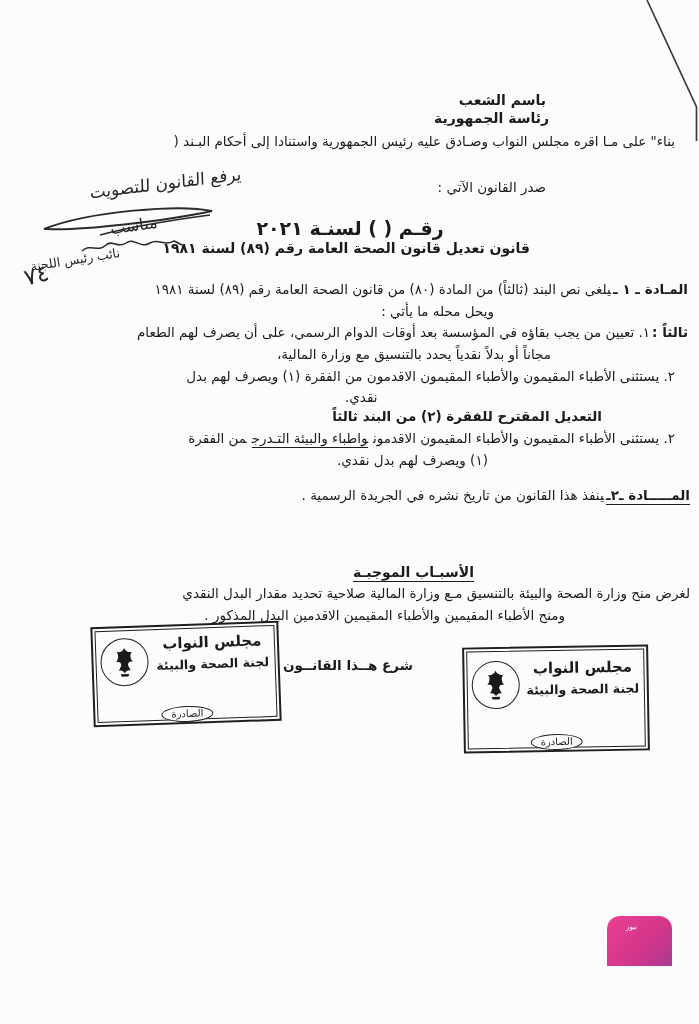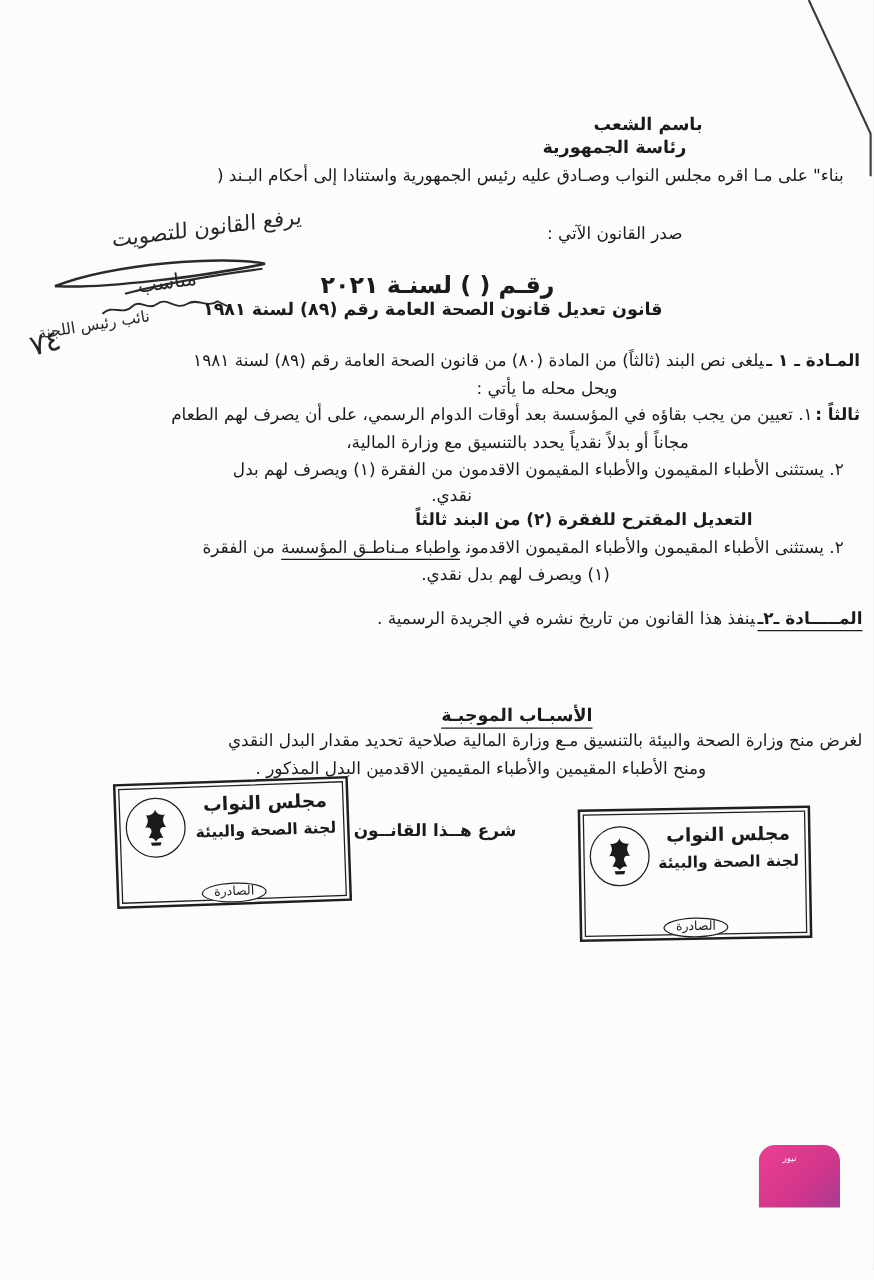--- a/index.html
+++ b/index.html
@@ -34,21 +34,21 @@
 </style>
 </head>
 <body>
 
 <div class="page">
 
   <svg class="abs" style="left:0;top:0;" width="699" height="170">
     <path d="M647,0 L696.5,107 L696.5,141" stroke="#3c3c3c" stroke-width="1.7" fill="none"></path>
   </svg>
 
-  <div class="abs ar b" style="top:92px;right:137px;font-size:14px;">باسم الشعب</div>
+  <div class="abs ar b" style="top:92px;right:153px;font-size:14px;">باسم الشعب</div>
   <div class="abs ar b" style="top:110px;right:150px;font-size:14px;">رئاسة الجمهورية</div>
   <div class="abs ar body-line" style="top:133px;right:24px;">بناء" على مـا اقره مجلس النواب وصـادق عليه رئيس الجمهورية واستنادا إلى أحكام البـند (</div>
   <div class="abs ar body-line" style="top:179px;right:153px;">صدر القانون الآتي :</div>
 
   <div class="abs ar hand" style="top:176px;left:42px;width:200px;font-size:17px;transform:rotate(-7deg) skewX(-5deg);">يرفع القانون للتصويت</div>
   <svg class="abs" style="left:40px;top:201px;" width="182" height="52">
     <path d="M4,28 C50,10 140,3 172,10 C125,20 40,30 7,28 Z" fill="none" stroke="#2a2a2a" stroke-width="2"></path>
     <path d="M60,34 C90,26 140,18 170,14" fill="none" stroke="#2a2a2a" stroke-width="1.6"></path>
   </svg>
   <div class="abs ar hand" style="top:216px;left:110px;font-size:16px;transform:rotate(-8deg);">مناسب</div>
@@ -61,21 +61,21 @@
   <div class="abs ar b" style="top:217px;left:250px;width:200px;text-align:center;font-size:19px;">رقـم (        ) لسنـة ٢٠٢١</div>
   <div class="abs ar b" style="top:240px;left:165px;width:365px;text-align:center;font-size:14px;">قانون تعديل قانون الصحة العامة رقم (٨٩) لسنة ١٩٨١</div>
 
   <div class="abs ar body-line" style="top:281px;right:11px;"><span class="lbl">المـادة ـ ١ ـ</span><span>يلغى نص البند (ثالثاً) من المادة (٨٠) من قانون الصحة العامة رقم (٨٩) لسنة ١٩٨١</span></div>
   <div class="abs ar body-line" style="top:303px;right:205px;">ويحل محله ما يأتي :</div>
   <div class="abs ar body-line" style="top:324px;right:11px;"><span class="lbl">ثالثاً :</span><span>١. تعيين من يجب بقاؤه في المؤسسة بعد أوقات الدوام الرسمي، على أن يصرف لهم الطعام</span></div>
   <div class="abs ar body-line" style="top:346px;right:148px;">مجاناً أو بدلاً نقدياً يحدد بالتنسيق مع وزارة المالية،</div>
   <div class="abs ar body-line" style="top:368px;right:24px;">٢. يستثنى الأطباء المقيمون والأطباء المقيمون الاقدمون من الفقرة (١) ويصرف لهم بدل</div>
   <div class="abs ar body-line" style="top:389px;left:345px;">نقدي.</div>
   <div class="abs ar body-line b" style="top:408px;right:97px;">التعديل المقترح للفقرة (٢) من البند ثالثاً</div>
-  <div class="abs ar body-line" style="top:430px;right:24px;"><span>٢. يستثنى الأطباء المقيمون والأطباء المقيمون الاقدمون</span><span class="ul-phrase">واطباء مـناطـق المؤسسة</span><span>من الفقرة</span></div>
+  <div class="abs ar body-line" style="top:430px;right:24px;"><span>٢. يستثنى الأطباء المقيمون والأطباء المقيمون الاقدمون</span><span class="ul-phrase">واطباء والبيئة التـدرج</span><span>من الفقرة</span></div>
   <div class="abs ar body-line" style="top:452px;left:337px;">(١) ويصرف لهم بدل نقدي.</div>
 
   <div class="abs ar body-line" style="top:487px;right:9px;"><span class="lbl ul-label">المـــــادة ـ٢ـ</span><span>ينفذ هذا القانون من تاريخ نشره في الجريدة الرسمية .</span></div>
 
   <div class="abs" style="top:562px;left:353px;width:140px;text-align:left;"><span class="ar b ul-label" style="font-size:14px;display:inline-block;">الأسبـاب الموجبـة</span></div>
   <div class="abs ar body-line" style="top:607px;right:134px;">ومنح الأطباء المقيمين والأطباء المقيمين الاقدمين البدل المذكور .</div>
   <div class="abs ar body-line" style="top:585px;right:9px;">لغرض منح وزارة الصحة والبيئة بالتنسيق مـع وزارة المالية صلاحية تحديد مقدار البدل النقدي</div>
 
   <div class="stamp" style="left:92px;top:624px;width:188px;height:100px;transform:rotate(-2deg);">
     <div class="stamp-outer"></div>

